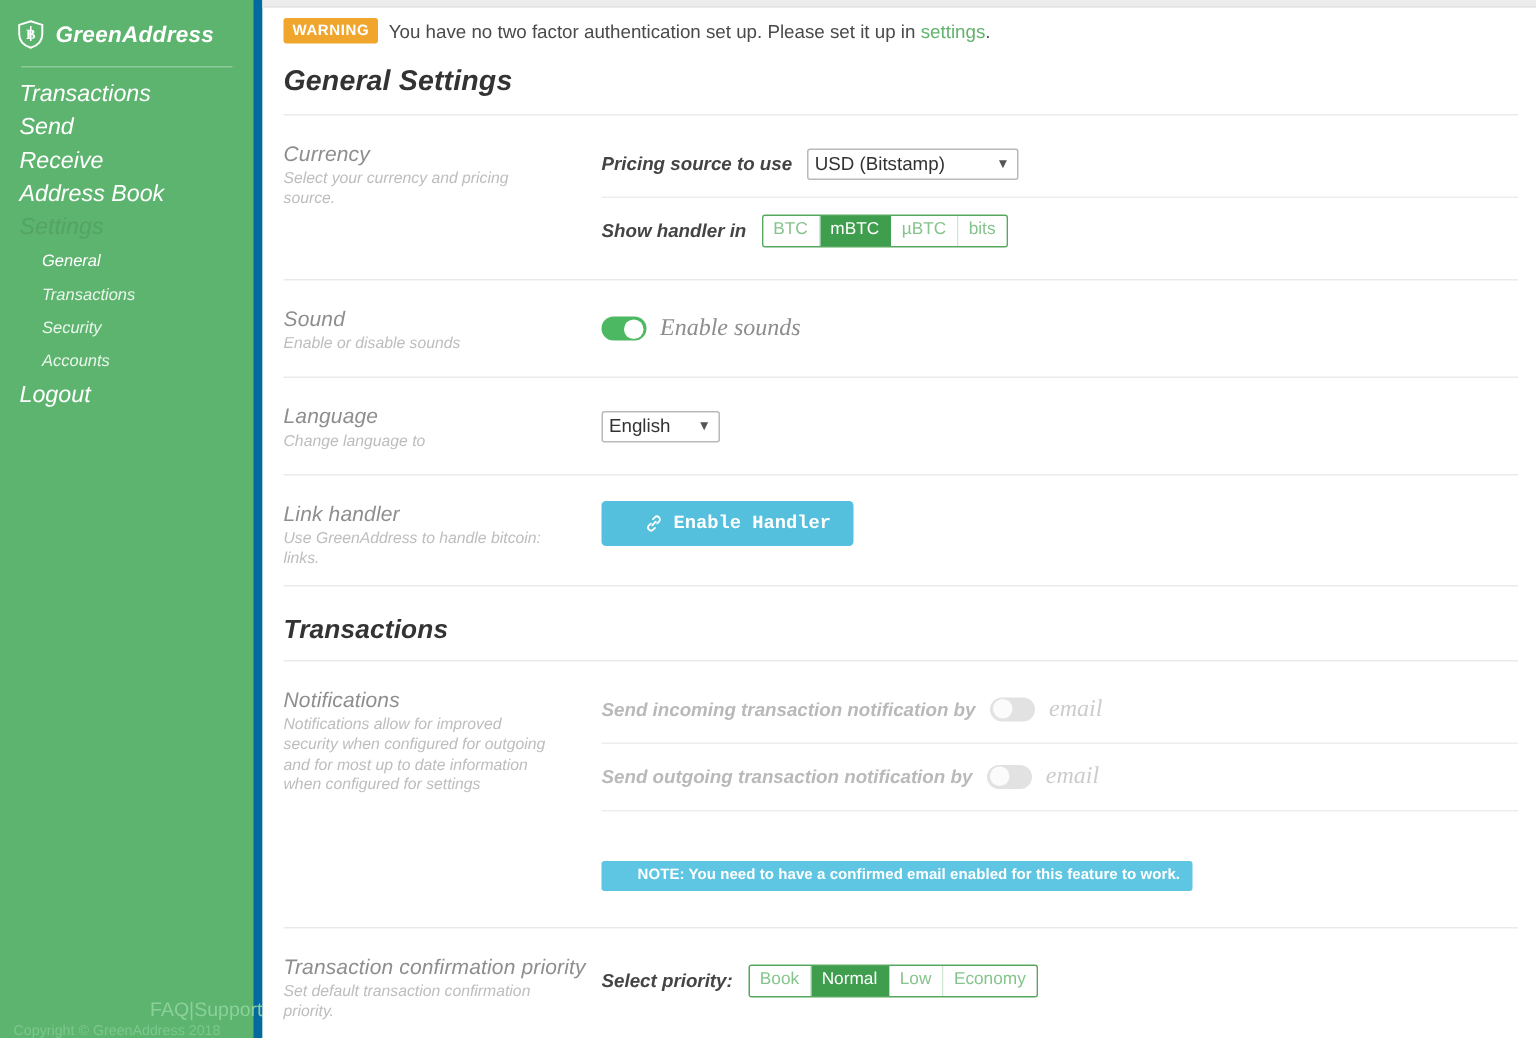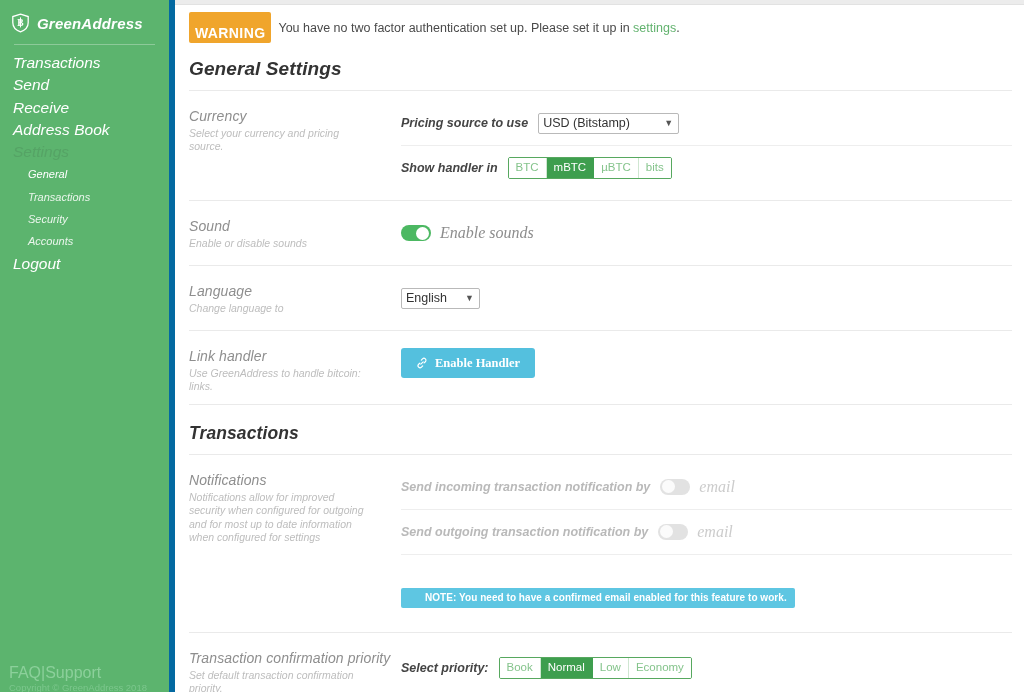--- a/index.html
+++ b/index.html
@@ -40,38 +40,38 @@
   .nav-item.muted { color: #55a365; }
   .nav-sub {
     display: block; font-style: italic; font-size: 11px;
     color: #ffffff; line-height: 22.2px; padding-left: 28px; cursor: pointer;
     white-space: nowrap; text-decoration: none;
   }
   .nav-sub.dim { color: #eaf6ec; }
   .nav-item.logout { margin-top: 1px; }
 
   .side-footer { position: absolute; left: 0; bottom: 0; width: 175px; padding-left: 9px; }
-  .side-links { font-size: 16px; color: #8cd09b; line-height: 14px; }
+  .side-links { font-size: 13px; color: #8cd09b; line-height: 14px; text-align: right; }
   .side-links span { cursor: pointer; }
   .side-links .sep { color: #8cd09b; cursor: default; }
   .side-copy {
     font-size: 9.5px; color: #7cc78d; line-height: 12px;
     position: relative; top: 2px;
   }
 
   
   .content {
     flex: 1 1 auto; height: 692px; background: #ffffff;
     padding: 0; position: relative; overflow: hidden;
   }
 
   .warnbar { display: flex; align-items: center; gap: 7px; padding: 12px 0 0 14px; }
   .badge-warning {
-    background: #f0a52c; color: #ffffff; font-size: 14px; font-weight: bold;
-    letter-spacing: .4px; padding: 14px 6px 3px 6px; border-radius: 2px; line-height: 1;
+    background: #f0a52c; color: #ffffff; font-size: 10px; font-weight: bold;
+    letter-spacing: .4px; padding: 4px 6px 3px 6px; border-radius: 2px; line-height: 1;
   }
   .warn-text { font-size: 12.5px; color: #4a4a4a; }
   .warn-text a { color: #63b36f; text-decoration: none; cursor: pointer; }
 
   .page-title {
     font-size: 19px; font-weight: bold; font-style: italic; color: #333333;
     margin: 15px 0 0 14px; letter-spacing: .1px;
   }
   .section-title {
     font-size: 17.5px; font-weight: bold; font-style: italic; color: #333333;
@@ -135,22 +135,22 @@
     border-radius: 50%; background: #ffffff;
   }
   .switch.off { background: #e2e2e2; }
   .switch.off .knob { left: 1.5px; background: #fbfbfb; }
   .switch-label { font-size: 16px; font-style: italic; color: #8d8d8d; margin-left: 9px; font-family: Liberation Serif, serif; }
   .switch-label.faded { color: #cccccc; }
 
   .btn-primary {
     display: inline-flex; align-items: center; gap: 7px;
     background: #54c0de; color: #ffffff; border: none; border-radius: 3px;
-    font-family: Liberation Serif, serif;
-    font-size: 12.5px; font-weight: bold; padding: 9px 15px 9px 15px;
+    font-family: Liberation Mono, monospace;
+    font-size: 12.5px; font-weight: bold; padding: 9px 15px 9px 29px;
     cursor: pointer; line-height: 1;
   }
   .link-icon { display: inline-block; width: 12px; height: 12px; }
 
   .note-banner {
     display: inline-block; background: #5ec6e2; color: #ffffff;
     font-size: 10px; font-weight: bold; padding: 4px 8px 5px 24px;
     border-radius: 2px; line-height: 11px; letter-spacing: .05px; margin-top: 20px;
   }
   .thin-hr { height: 1px; background: #eeeeee; margin: 0 0 0 0; }

